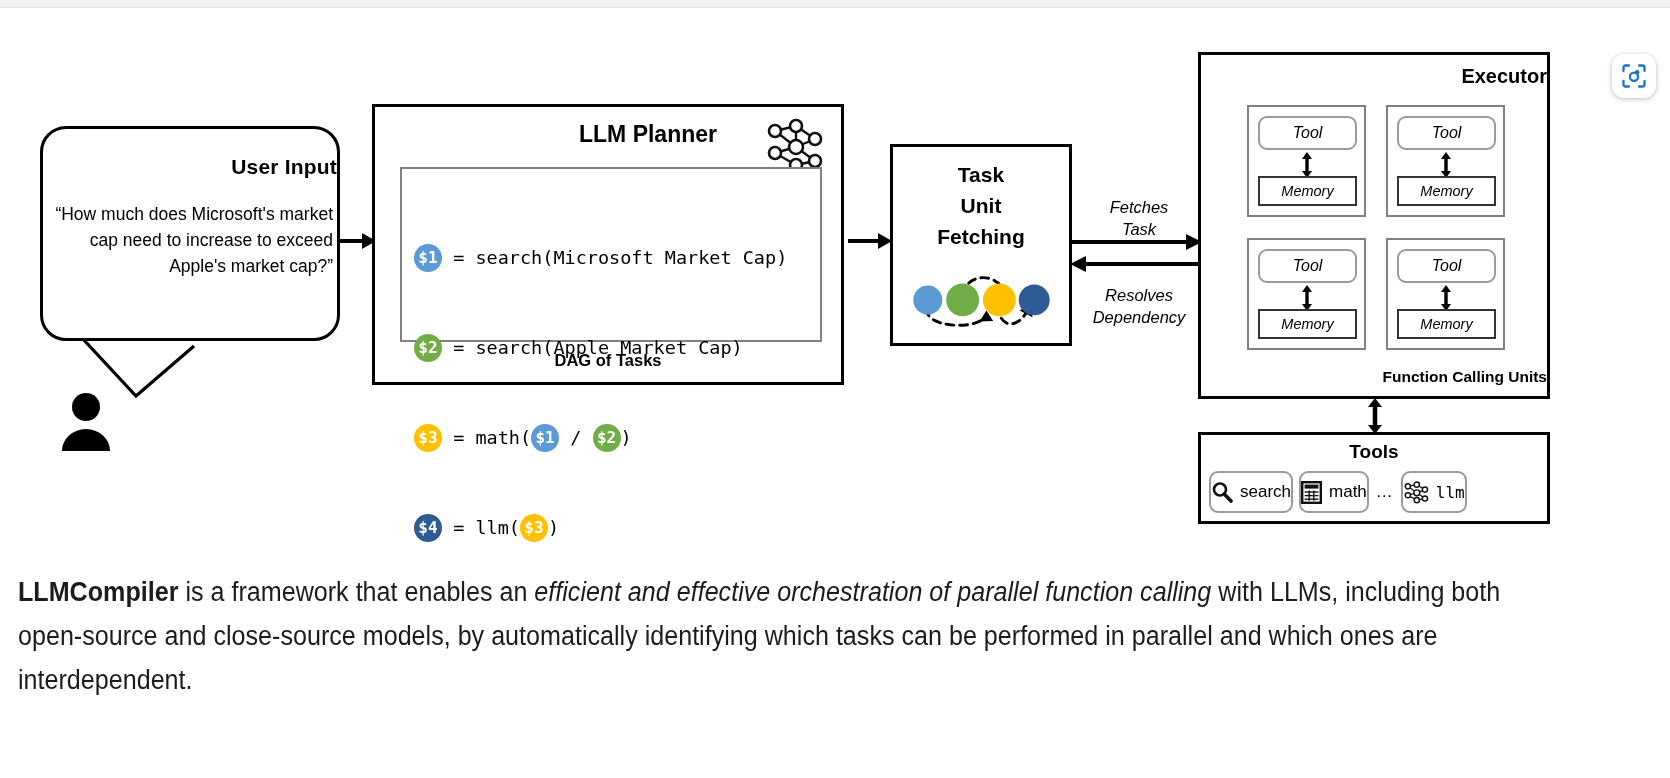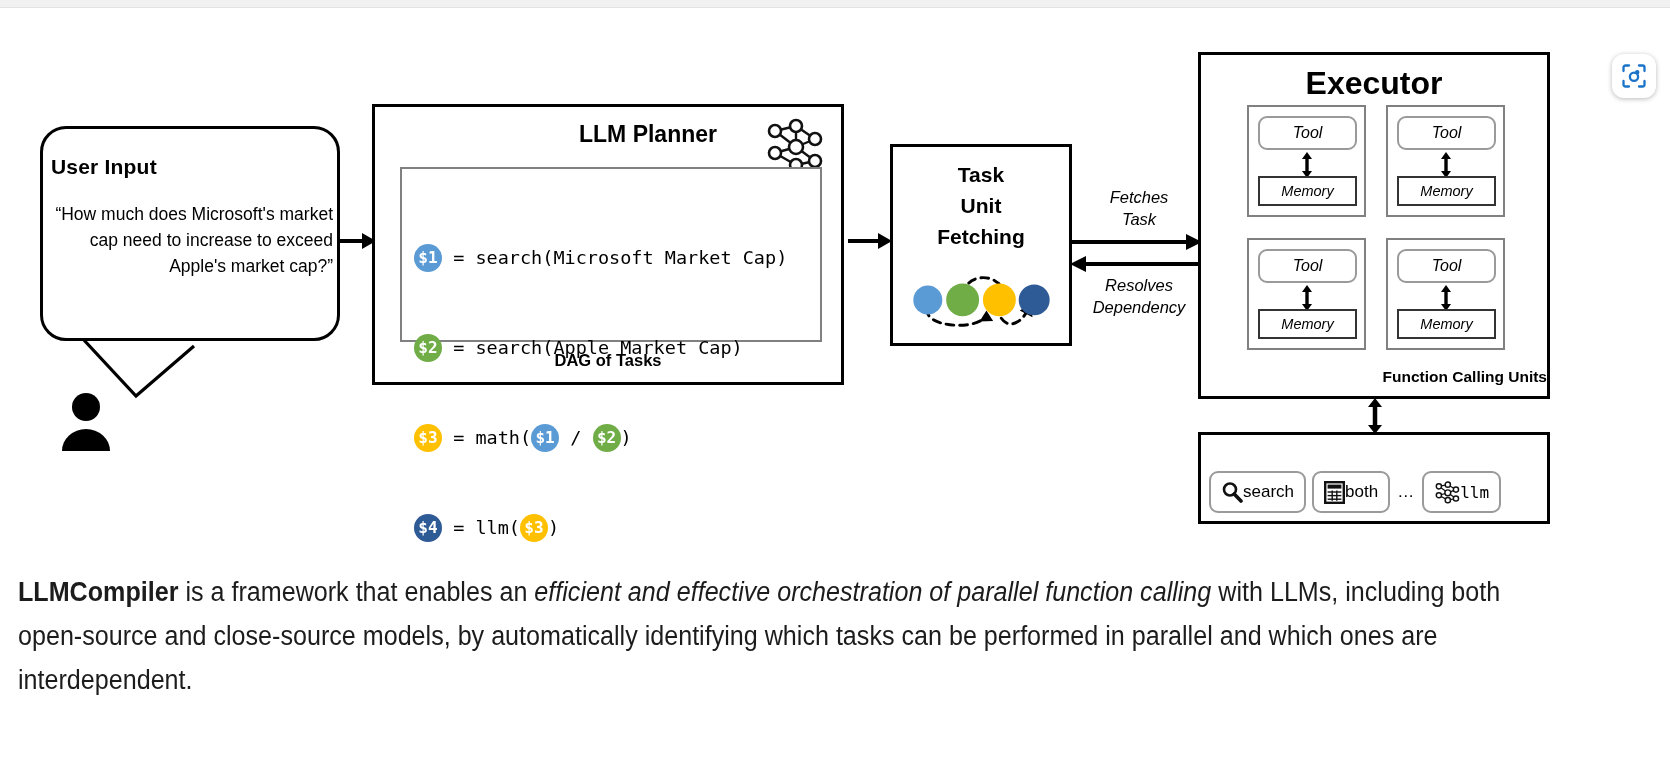--- a/index.html
+++ b/index.html
@@ -9,22 +9,22 @@
   .topbar{position:absolute;left:0;top:0;width:1670px;height:7px;background:#f1f1f1;border-bottom:1px solid #e3e3e3;}
 
   .stage{position:absolute;left:0;top:8px;width:1670px;height:560px;}
 
   
   .box{position:absolute;box-sizing:border-box;background:#fff;border:3px solid #000;}
 
   
   .bubble{position:absolute;left:40px;top:118px;width:300px;height:215px;
           border:3px solid #000;border-radius:26px;background:#fff;box-sizing:border-box;}
-  .bubble-title{position:absolute;left:0;top:26px;width:100%;text-align:left;
-                font-size:21px;font-weight:bold;letter-spacing:.2px;padding-left:8px;}
+  .bubble-title{position:absolute;left:0;top:26px;width:100%;text-align:right;
+                font-size:21px;font-weight:bold;letter-spacing:.2px;}
   .bubble-text{position:absolute;left:10px;top:72px;width:280px;text-align:right;
                font-size:17.5px;line-height:26px;}
   .tail{position:absolute;left:78px;top:330px;width:120px;height:64px;}
   .person{position:absolute;left:56px;top:385px;width:60px;height:58px;}
 
   
   .planner{left:372px;top:96px;width:472px;height:281px;}
   .planner-title{position:absolute;left:0;top:14px;width:100%;text-align:center;
                  font-size:23px;font-weight:bold;padding-left:40px;}
   .nn-icon-planner{position:absolute;right:16px;top:10px;width:62px;height:56px;}
@@ -48,43 +48,43 @@
   .c-navy{background:#2E5A96;}
 
   
   .tfu{left:890px;top:136px;width:182px;height:202px;}
   .tfu-title{position:absolute;left:0;top:12px;width:100%;text-align:center;
              font-size:21px;font-weight:bold;line-height:31px;}
   .tfu-dots{position:absolute;left:0;bottom:14px;width:100%;height:64px;}
 
   
   .executor{left:1198px;top:44px;width:352px;height:347px;}
-  .exec-title{position:absolute;left:0;top:10px;width:100%;text-align:center;
-              font-size:32px;font-weight:bold;}
+  .exec-title{position:absolute;left:0;top:10px;width:100%;text-align:right;
+              font-size:20px;font-weight:bold;}
   .fcu{position:absolute;width:119px;height:112px;border:2px solid #808080;background:#fff;box-sizing:border-box;font-style:italic;}
   .fcu .tool{position:absolute;left:9px;top:9px;width:99px;height:34px;border:2px solid #9a9a9a;
              border-radius:9px;box-sizing:border-box;display:flex;align-items:center;justify-content:center;
              font-size:16px;}
   .fcu .mem{position:absolute;left:9px;bottom:9px;width:99px;height:30px;border:2px solid #333;
             box-sizing:border-box;display:flex;align-items:center;justify-content:center;font-size:14.5px;}
   .fcu .varr{position:absolute;left:50%;top:45px;margin-left:-7px;width:14px;height:26px;}
   .fcu-caption{position:absolute;left:0;bottom:10px;width:100%;text-align:right;
                font-size:15.5px;font-weight:bold;}
 
   
   .tools{left:1198px;top:424px;width:352px;height:92px;}
   .tools-title{position:absolute;left:0;top:6px;width:100%;text-align:center;font-size:19px;font-weight:bold;}
   .tools-row{position:absolute;left:8px;top:34px;width:336px;height:46px;display:flex;align-items:center;gap:6px;}
   .toolchip{height:42px;border:2px solid #9a9a9a;border-radius:9px;background:#fff;box-sizing:border-box;
-            display:flex;align-items:center;padding:0 10px;font-size:17px;}
+            display:flex;align-items:center;gap:7px;padding:0 0;font-size:17px;}
   .ellipsis{font-size:17px;color:#000;letter-spacing:1px;padding:0 1px;}
 
   
   .arrow{position:absolute;}
-  .edge-label{position:absolute;font-size:16.5px;font-style:italic;text-align:center;line-height:22px;}
+  .edge-label{position:absolute;font-size:16.5px;font-style:italic;text-align:center;line-height:22px;margin-top:10px;}
 
   
   .lens{position:absolute;right:14px;top:46px;width:44px;height:44px;border-radius:12px;
         background:#fff;box-shadow:0 1px 5px rgba(0,0,0,.28);display:flex;align-items:center;justify-content:center;}
 
   
   .caption{position:absolute;left:18px;top:570px;width:1625px;
            font-family:"Liberation Sans", sans-serif;
            font-size:27px;line-height:44px;color:#1c1c1c;
            transform:scaleX(.93);transform-origin:left top;}
@@ -251,20 +251,21 @@
     <div class="fcu-caption">Function Calling Units</div>
   </div>
 
   <svg class="arrow" style="left:1366px;top:390px;width:18px;height:36px;">
     <line x1="9" y1="5" x2="9" y2="31" stroke="#000" stroke-width="4.5"></line>
     <polygon points="9,0 16,9 2,9" fill="#000"></polygon>
       <polygon points="9,36 16,27 2,27" fill="#000"></polygon>
   </svg>
 
   <div class="box tools">
+    <div class="tools-title">Tools</div>
     <div class="tools-row">
 
       <div class="toolchip">
         <svg width="22" height="22" viewBox="0 0 22 22">
           <circle cx="9" cy="8.5" r="6" fill="none" stroke="#111" stroke-width="2.6"></circle>
           <line x1="13.2" y1="13" x2="20" y2="20" stroke="#111" stroke-width="3.6" stroke-linecap="round"></line>
         </svg>
         <span>search</span>
       </div>
 
@@ -273,21 +274,21 @@
           <rect x="1.2" y="1.2" width="18.6" height="20.6" fill="none" stroke="#111" stroke-width="2.4"></rect>
           <rect x="3.6" y="3.6" width="13.8" height="4" fill="#111"></rect>
           <g stroke="#111" stroke-width="1.4">
             <line x1="3.6" y1="11" x2="17.4" y2="11"></line>
               <line x1="3.6" y1="14.6" x2="17.4" y2="14.6"></line>
             <line x1="3.6" y1="18.2" x2="17.4" y2="18.2"></line>
             <line x1="8.2" y1="9.4" x2="8.2" y2="19.8"></line>
               <line x1="12.8" y1="9.4" x2="12.8" y2="19.8"></line>
           </g>
         </svg>
-        <span>both</span>
+        <span>math</span>
       </div>
 
       <span class="ellipsis">…</span>
 
       <div class="toolchip">
         <svg width="26" height="24" viewBox="0 0 32 28">
           <g stroke="#111" stroke-width="1.5" fill="none">
             <line x1="6" y1="7" x2="17" y2="5"></line>
               <line x1="6" y1="7" x2="17" y2="15"></line>
             <line x1="6" y1="18" x2="17" y2="15"></line>

